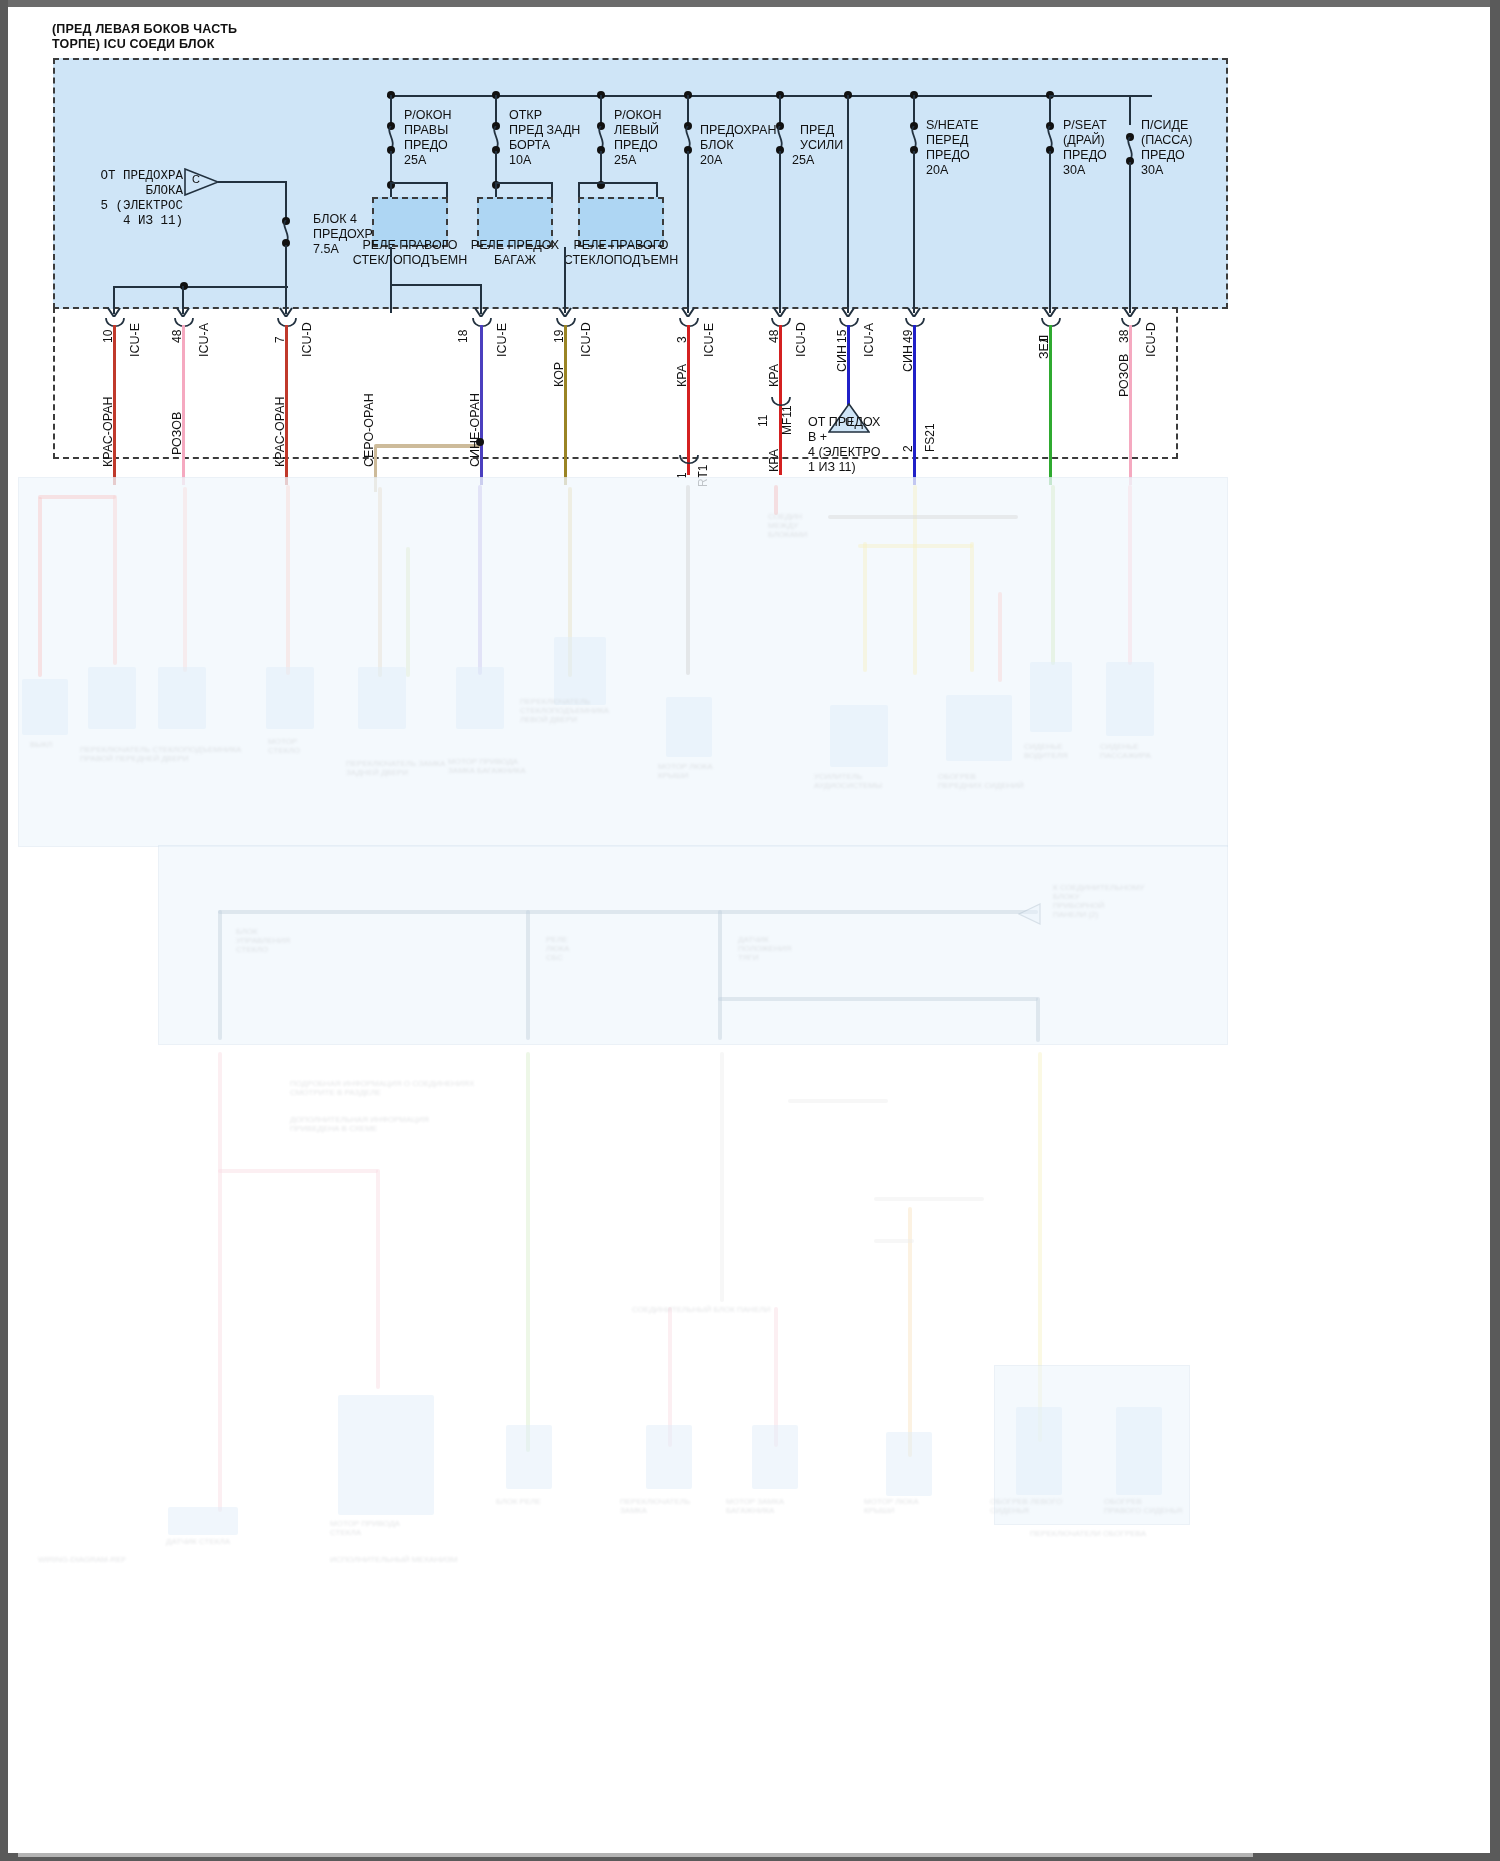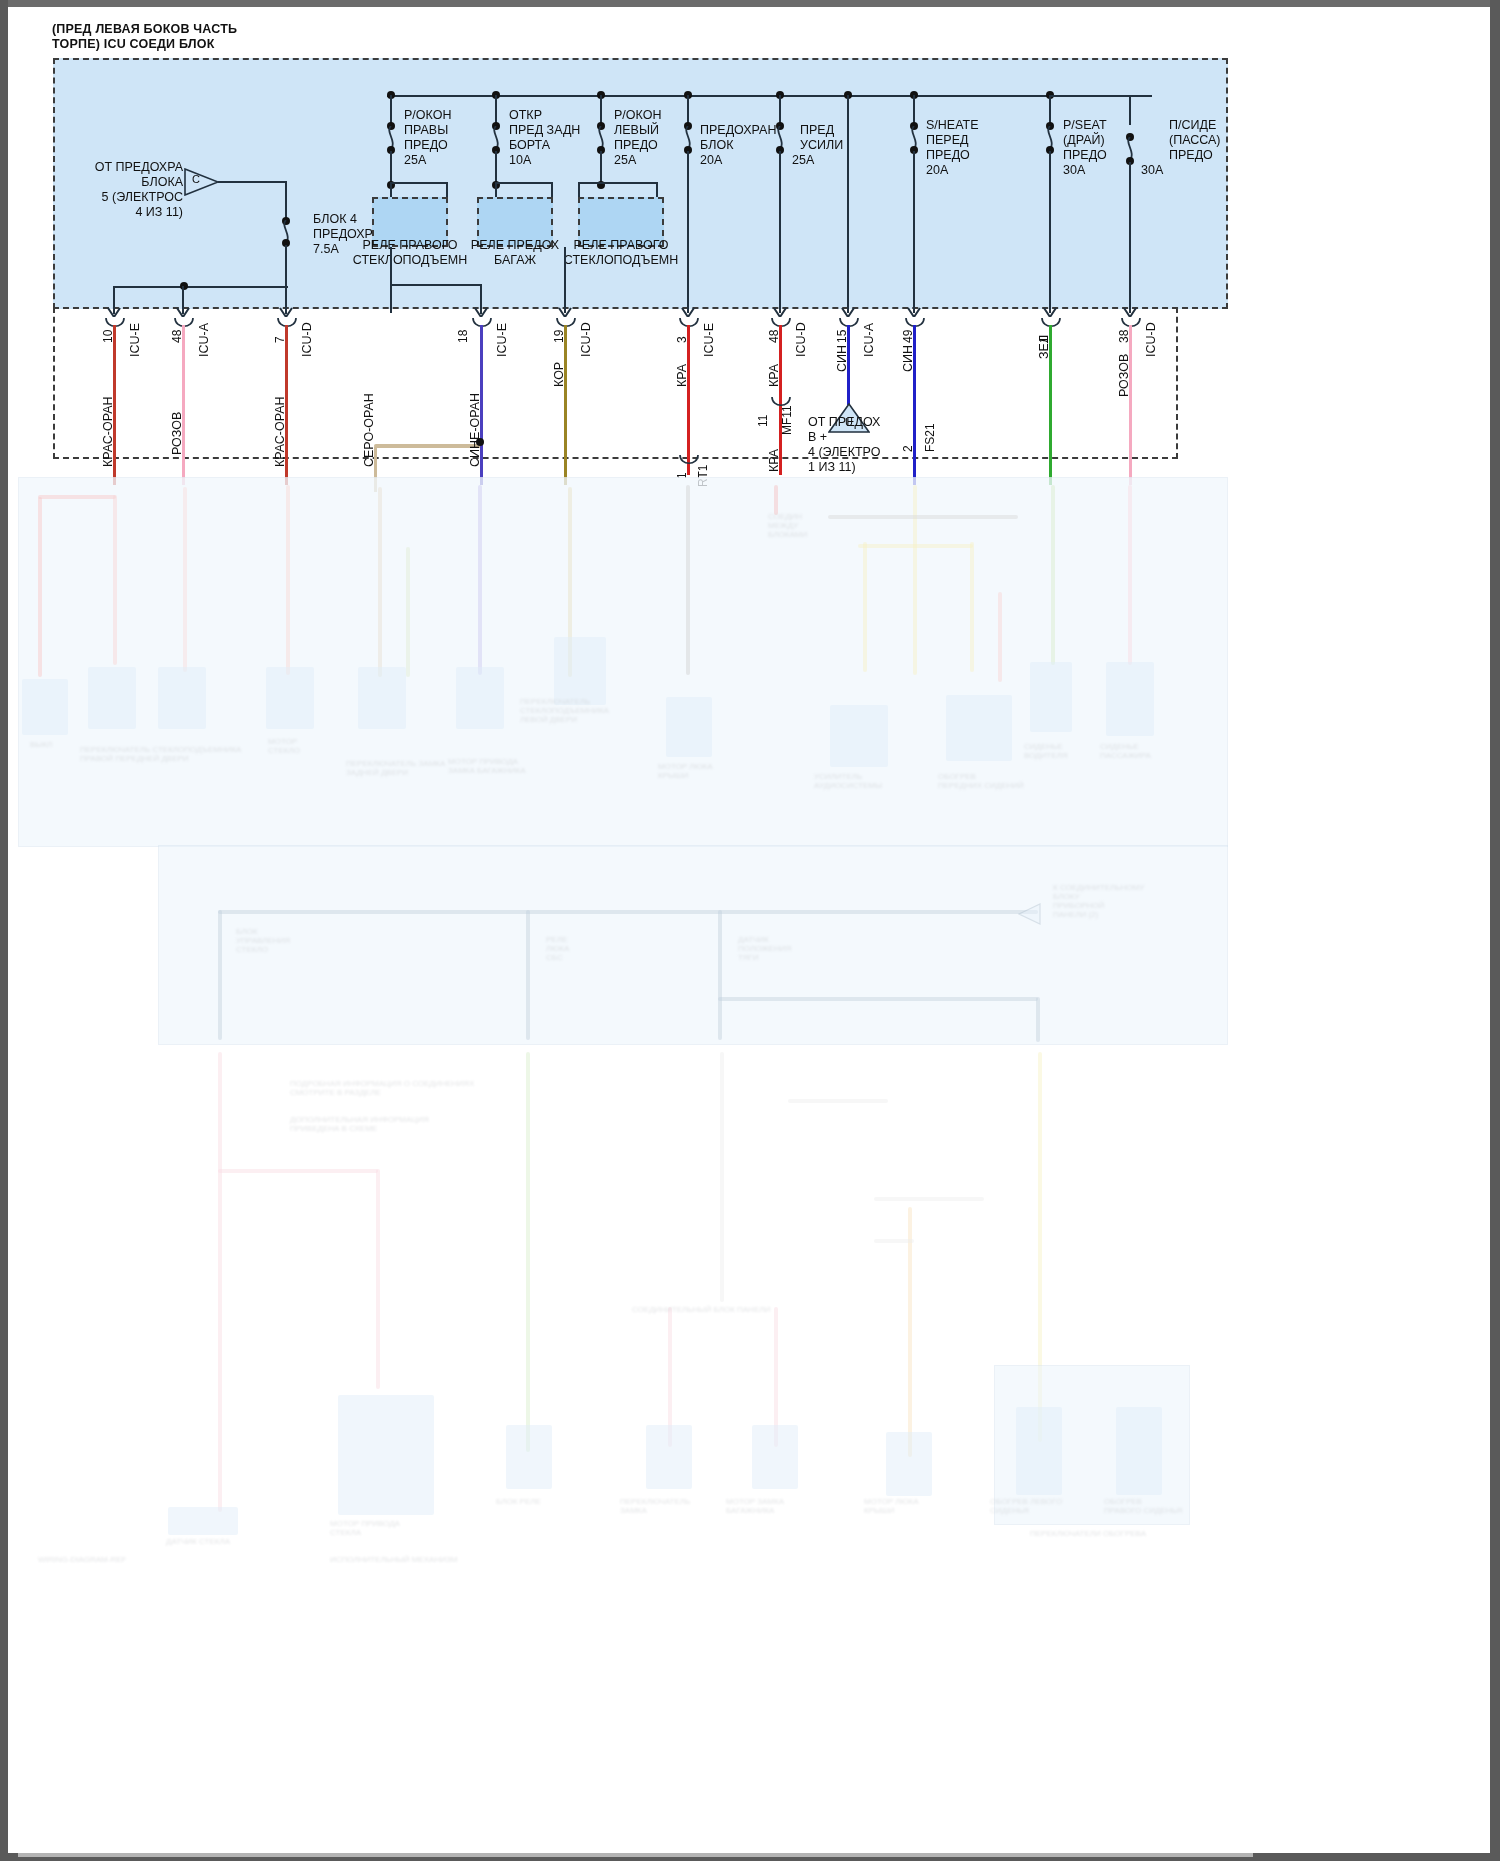--- a/index.html
+++ b/index.html
@@ -58,21 +58,21 @@
 
     <div class="title" style="left:44px;top:15px;">(ПРЕД ЛЕВАЯ БОКОВ ЧАСТЬ
 ТОРПЕ) ICU СОЕДИ БЛОК</div>
 
     <div class="dash-box" style="left:45px;top:51px;width:1175px;height:251px;"></div>
 
     <div class="dash-box" style="left:45px;top:300px;width:1125px;height:152px;background:transparent;border-top:none;"></div>
 
     <div class="hline" style="left:379px;top:88px;width:765px;"></div>
 
-    <div class="lbl r" style="left:20px;top:153px;width:155px;">ОТ ПРЕДОХРА
+    <div class="lbl r" style="left:20px;top:162px;width:155px;font-family:Liberation Mono, monospace;">ОТ ПРЕДОХРА
 БЛОКА
 5 (ЭЛЕКТРОС
 4 ИЗ 11)</div>
     <svg class="tri" style="left:176px;top:161px;" width="36" height="28">
       <polygon points="1,1 1,27 34,14" fill="#cfe5f7" stroke="#22313f" stroke-width="1.6"></polygon>
     </svg>
     <div class="lbl" style="left:184px;top:165px;font-size:11px;">C</div>
     <div class="hline" style="left:210px;top:174px;width:69px;"></div>
     <div class="vline" style="left:277px;top:174px;height:40px;"></div>
 
@@ -203,21 +203,21 @@
     <div class="lbl" style="left:1055px;top:156px;">30А</div>
     <div class="vline" style="left:1041px;top:144px;height:162px;"></div>
 
     <div class="hline" style="left:1041px;top:88px;width:82px;"></div>
     <div class="vline" style="left:1121px;top:88px;height:30px;"></div>
     <div class="dot" style="left:1118px;top:126px;"></div>
     <svg class="fusewave" style="left:1116px;top:130px;" width="12" height="24">
       <path d="M6 0 C0 6, 12 14, 6 24" fill="none" stroke="#22313f" stroke-width="1.8"></path>
       </svg>
     <div class="dot" style="left:1118px;top:150px;"></div>
-    <div class="lbl" style="left:1133px;top:111px;margin-left:28px;">П/СИДЕ
+    <div class="lbl" style="left:1133px;top:111px;">П/СИДЕ
 (ПАССА)
 ПРЕДО</div>
     <div class="lbl" style="left:1133px;top:156px;">30А</div>
     <div class="vline" style="left:1121px;top:155px;height:151px;"></div>
 
     <div class="vline" style="left:105px;top:279px;height:28px;"></div>
     <div class="vline" style="left:174px;top:279px;height:28px;"></div>
     <div class="vline" style="left:277px;top:279px;height:28px;"></div>
     <div class="vline" style="left:382px;top:240px;height:66px;"></div>
     <div class="hline" style="left:382px;top:277px;width:92px;"></div>

